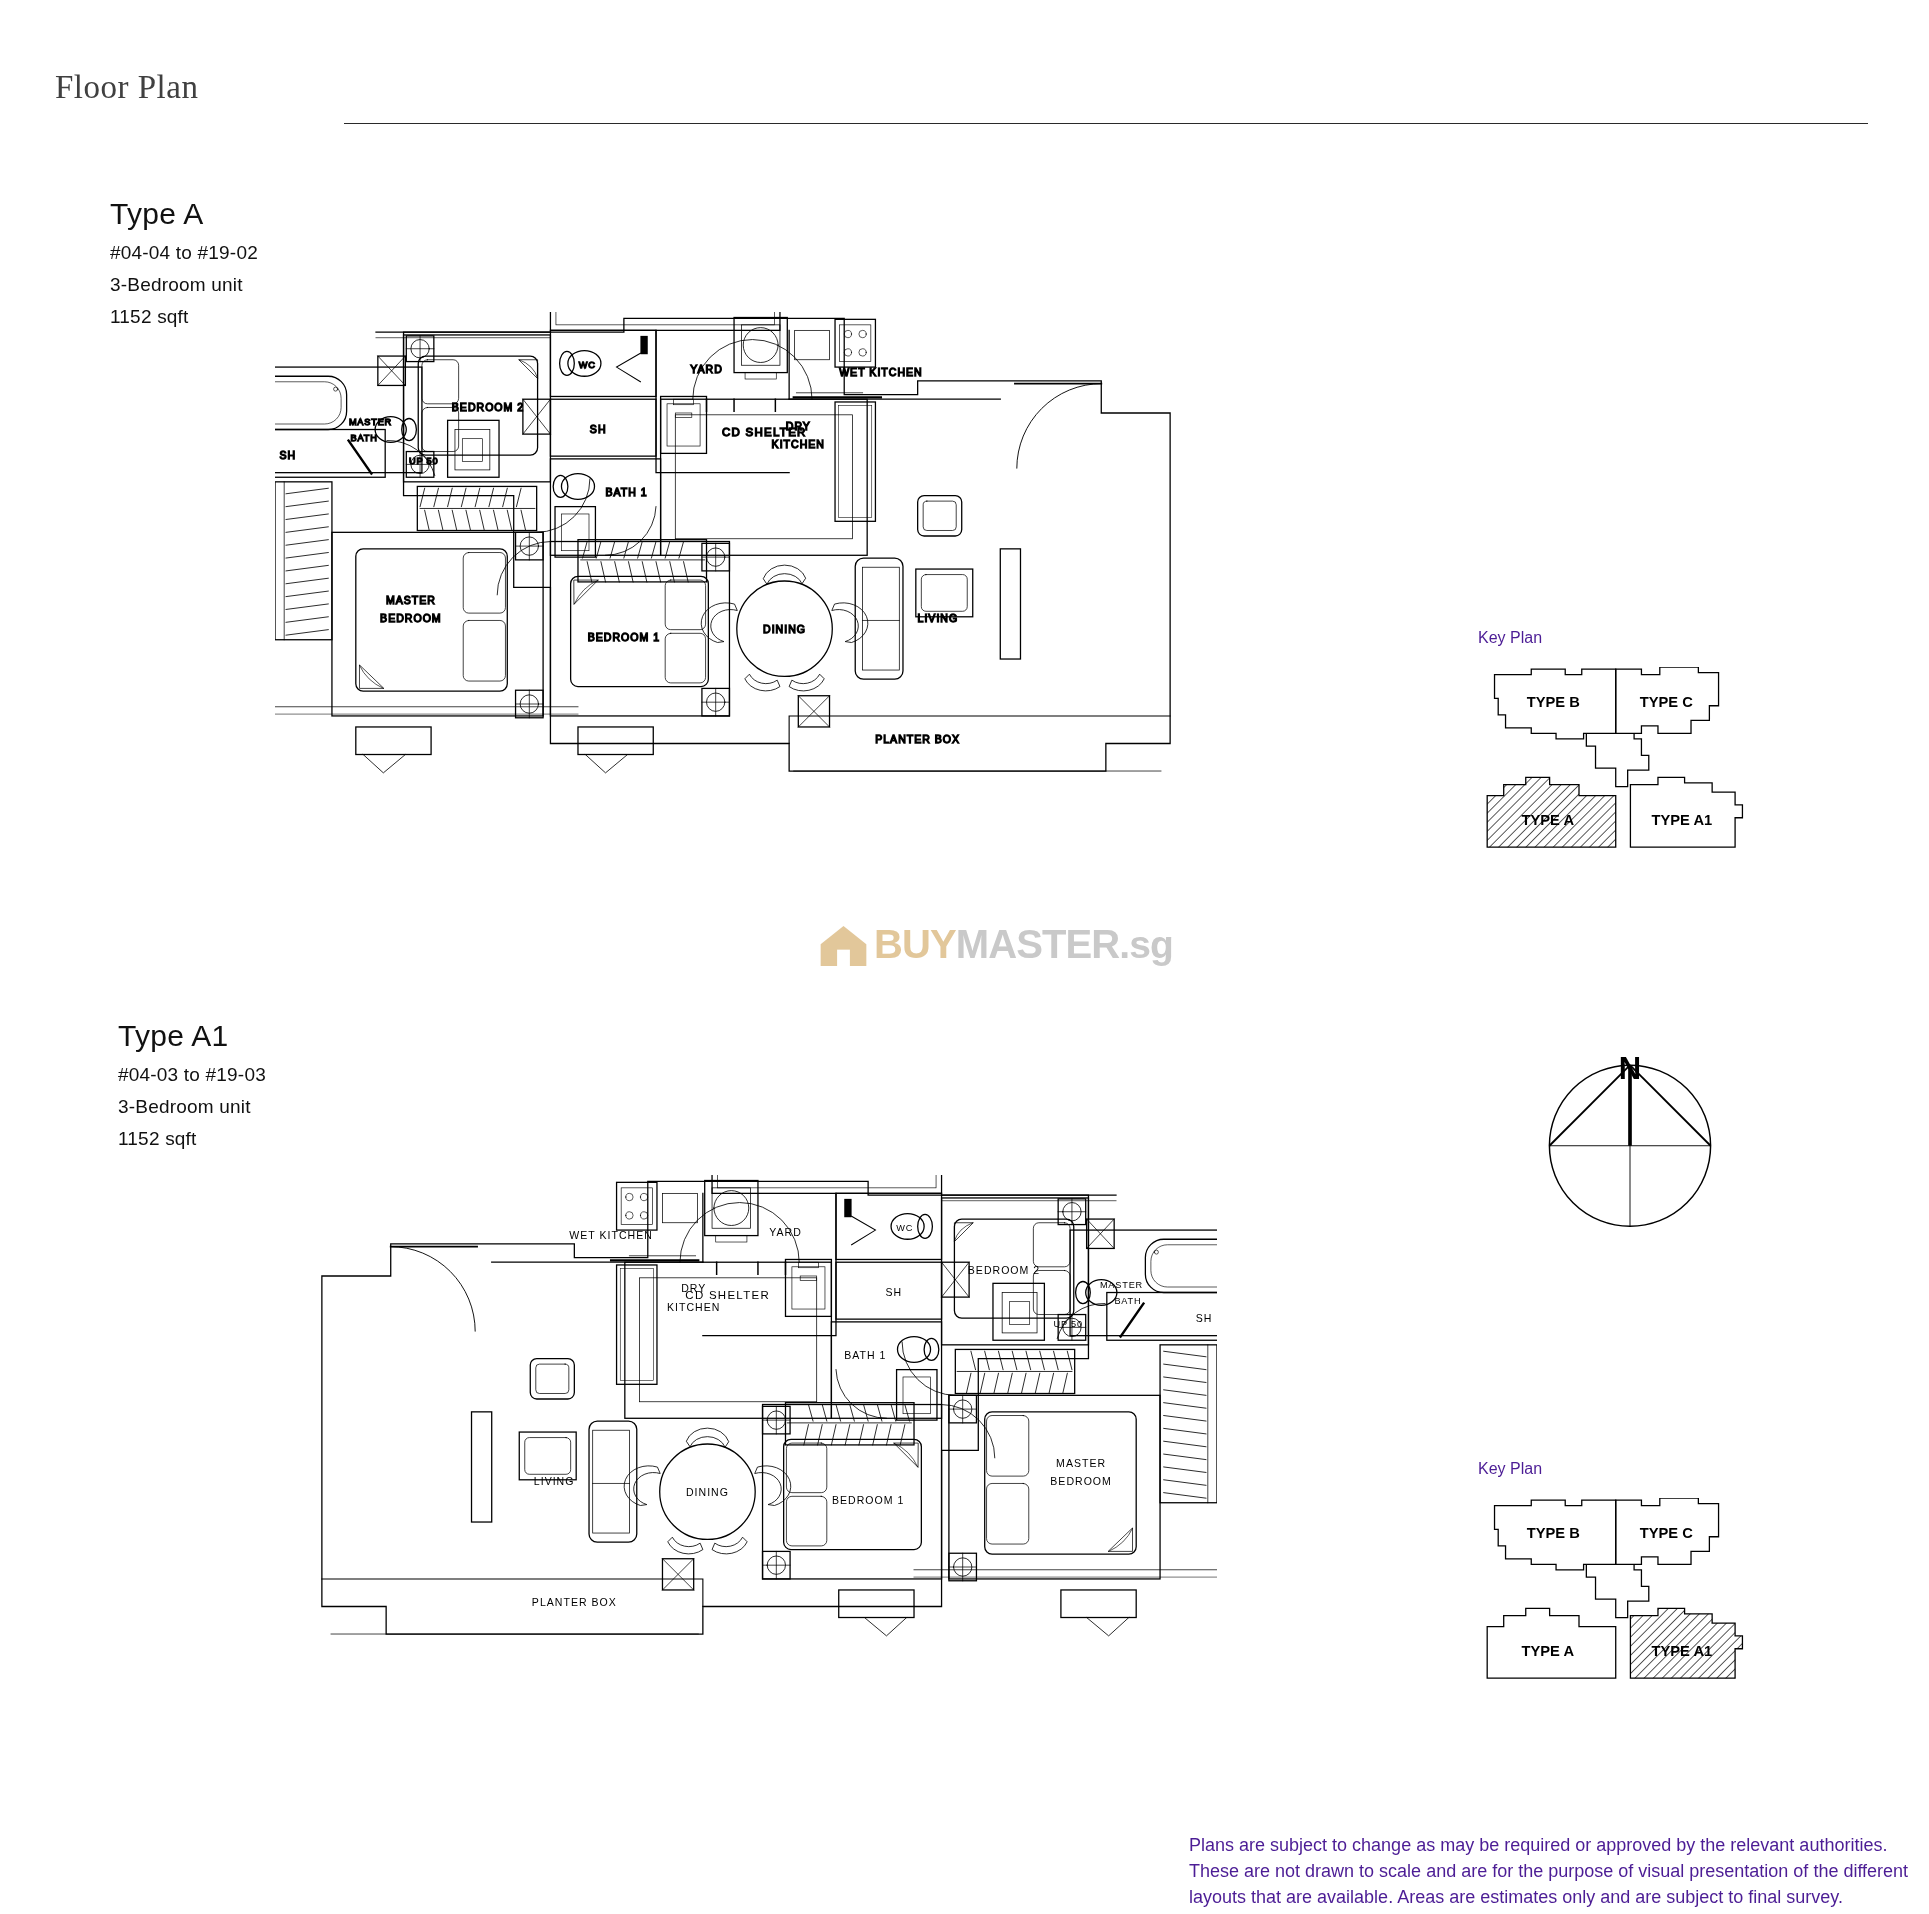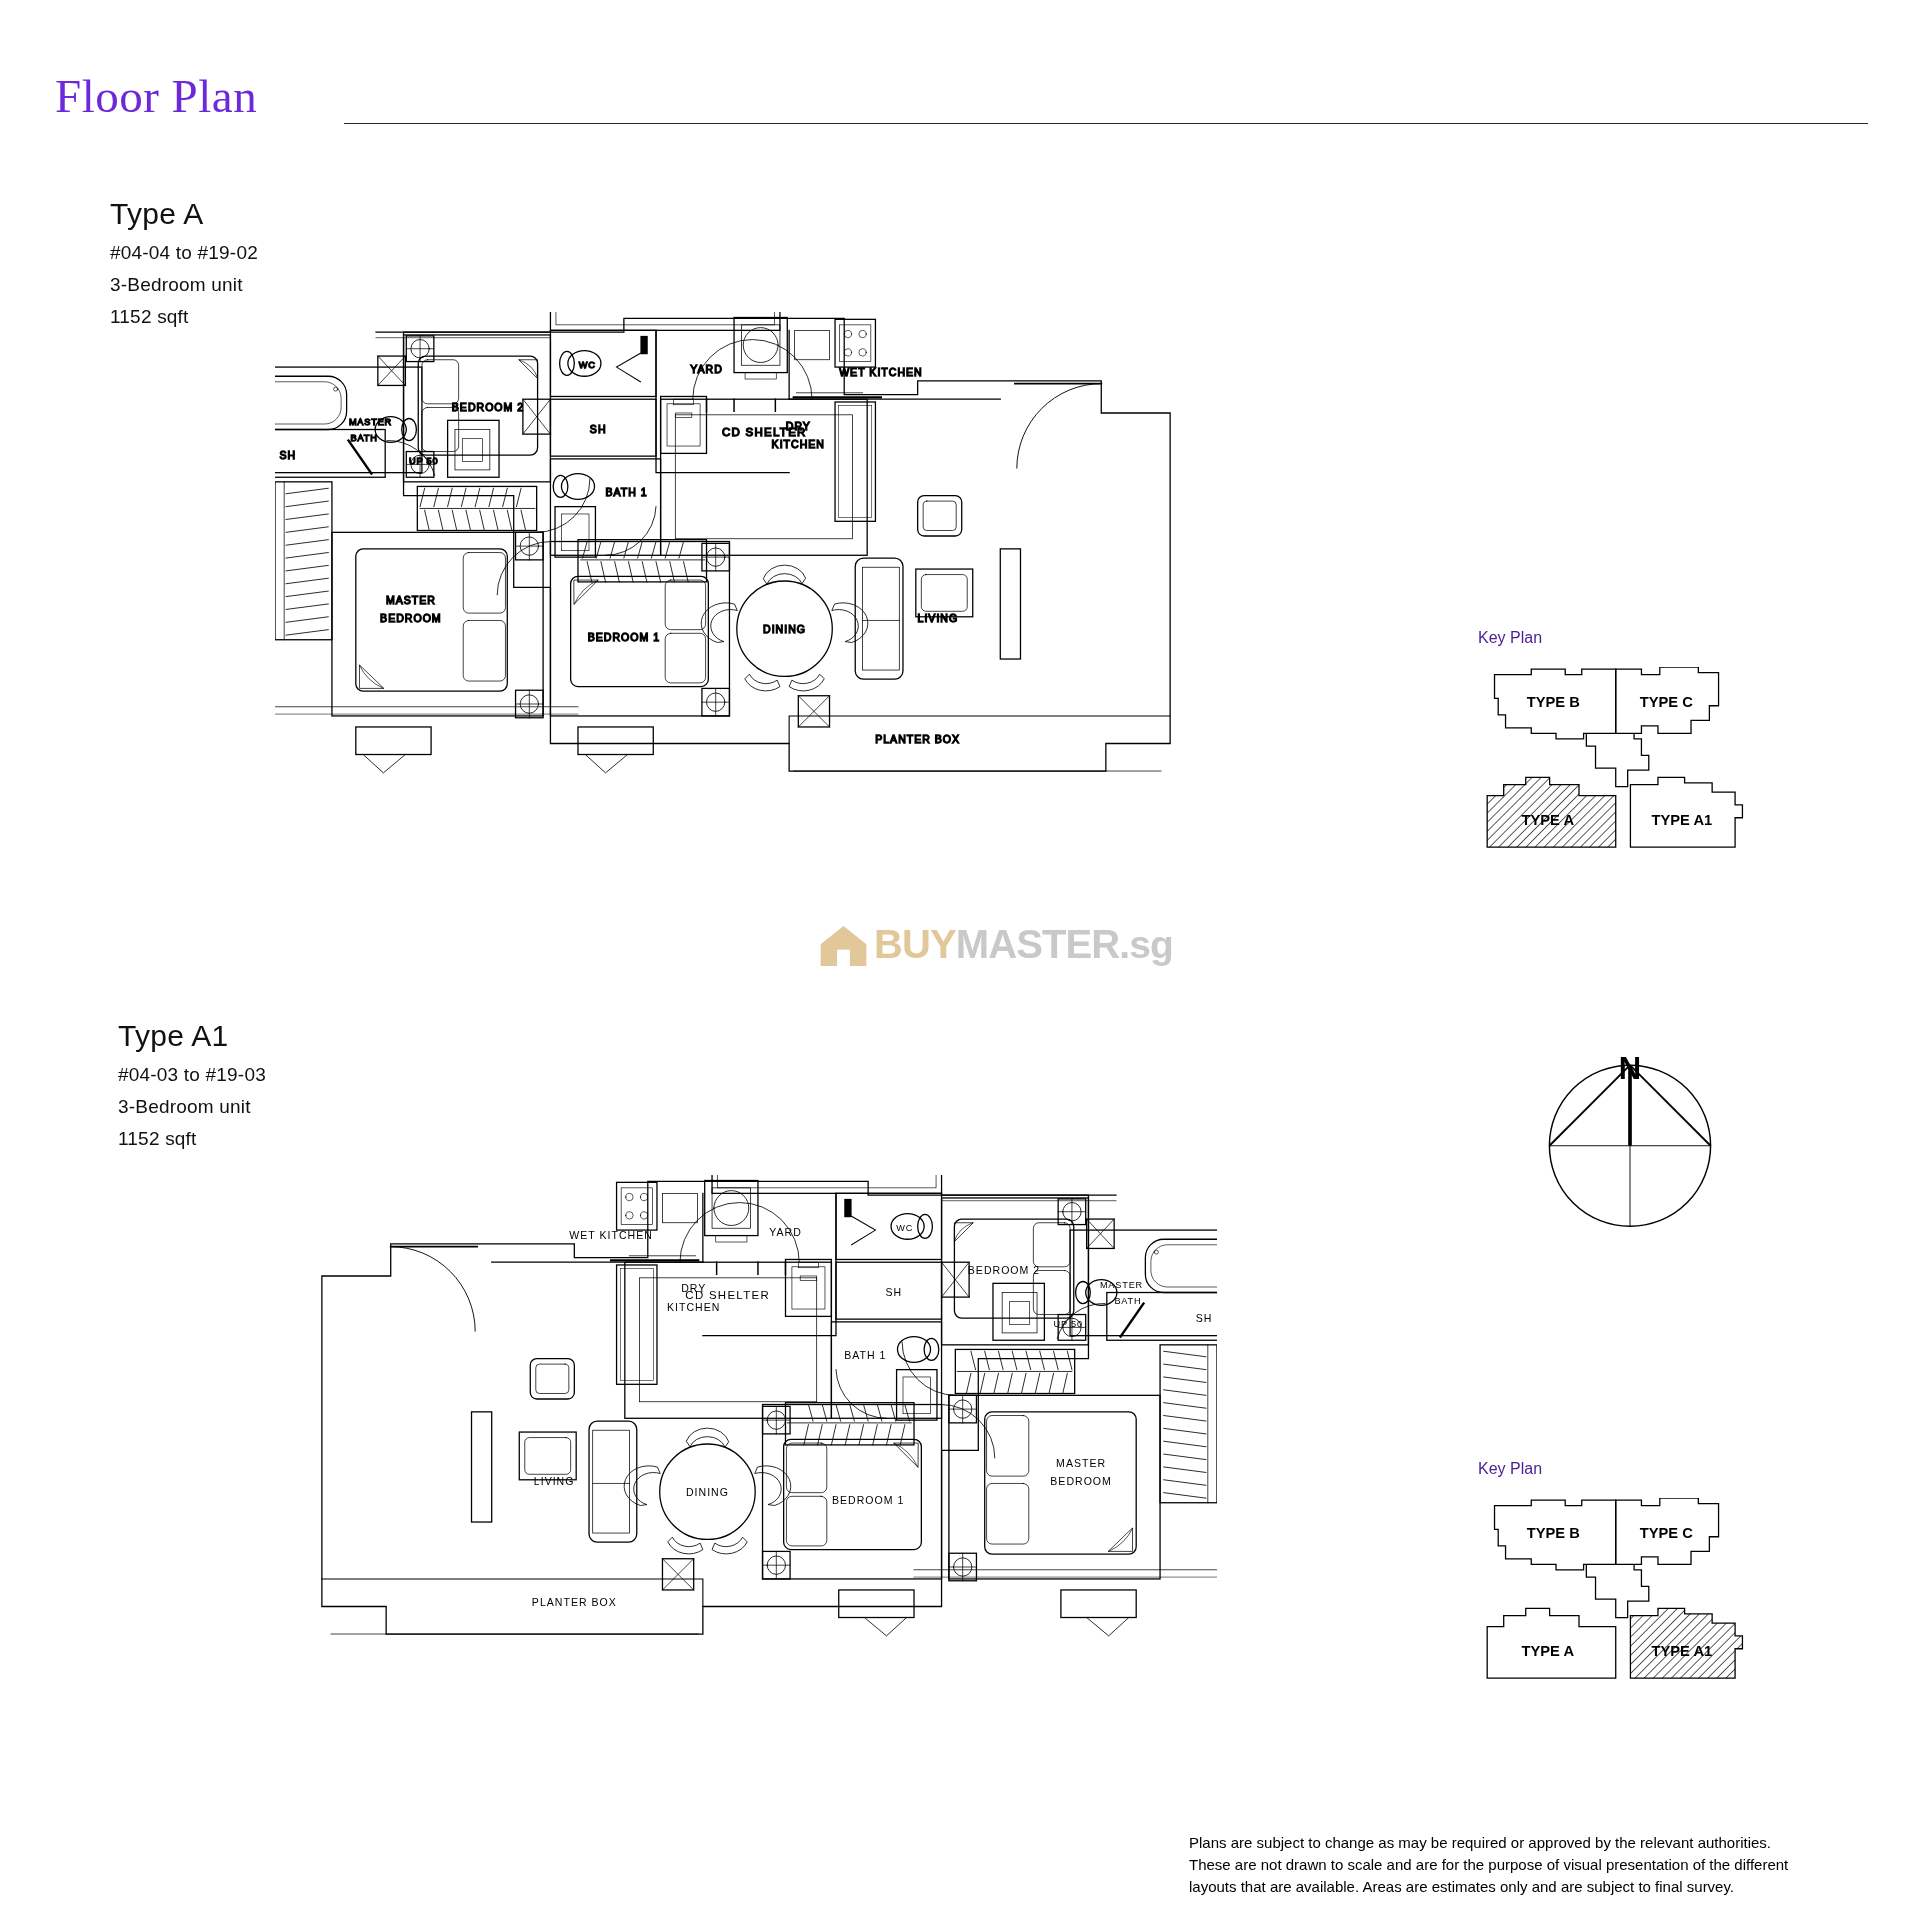--- a/index.html
+++ b/index.html
@@ -3,21 +3,21 @@
 <meta charset="utf-8">
 <style>
   html,body{margin:0;padding:0;background:#ffffff;}
   body{width:1929px;height:1915px;position:relative;font-family:"Liberation Sans",sans-serif;color:#000;}
   .page{position:absolute;inset:0;background:#fff;}
 
   
   #doc-title{
     position:absolute;left:55px;top:69px;
     font-family:"Liberation Serif",serif;
-    font-size:47px;letter-spacing:0.5px;color:#6d28d9;
+    font-size:33px;letter-spacing:0.5px;color:#404040;
   }
   #title-rule{
     position:absolute;left:344px;top:123px;width:1524px;height:0.9px;background:#2a2a2a;
   }
 
   
   .unit-info{position:absolute;}
   .unit-info .u-type{font-size:30px;color:#111;letter-spacing:0.3px;margin-bottom:11px;}
   .unit-info .u-line{font-size:19px;color:#111;margin-bottom:10px;letter-spacing:0.2px;}
 
@@ -52,21 +52,21 @@
     font-size:40px;font-weight:bold;letter-spacing:-0.9px;
     font-family:"Liberation Sans",sans-serif;
   }
   .wm-buy{color:#e2c79a;}
   .wm-condo{color:#c9c9c9;}
   .wm-sg{color:#c9c9c9;font-size:39px;}
 
   
   #disclaimer{
     position:absolute;left:1189px;top:1832px;width:716px;
-    font-size:15px;line-height:1.45;color:#000000;text-align:left;
+    font-size:18px;line-height:1.45;color:#4c1d95;text-align:left;
     font-family:"Liberation Sans",sans-serif;
   }
   #disclaimer div{white-space:nowrap;}
 </style>
 </head>
 <body>
 
 <div class="page">
 
   <div id="doc-title">Floor Plan</div>

